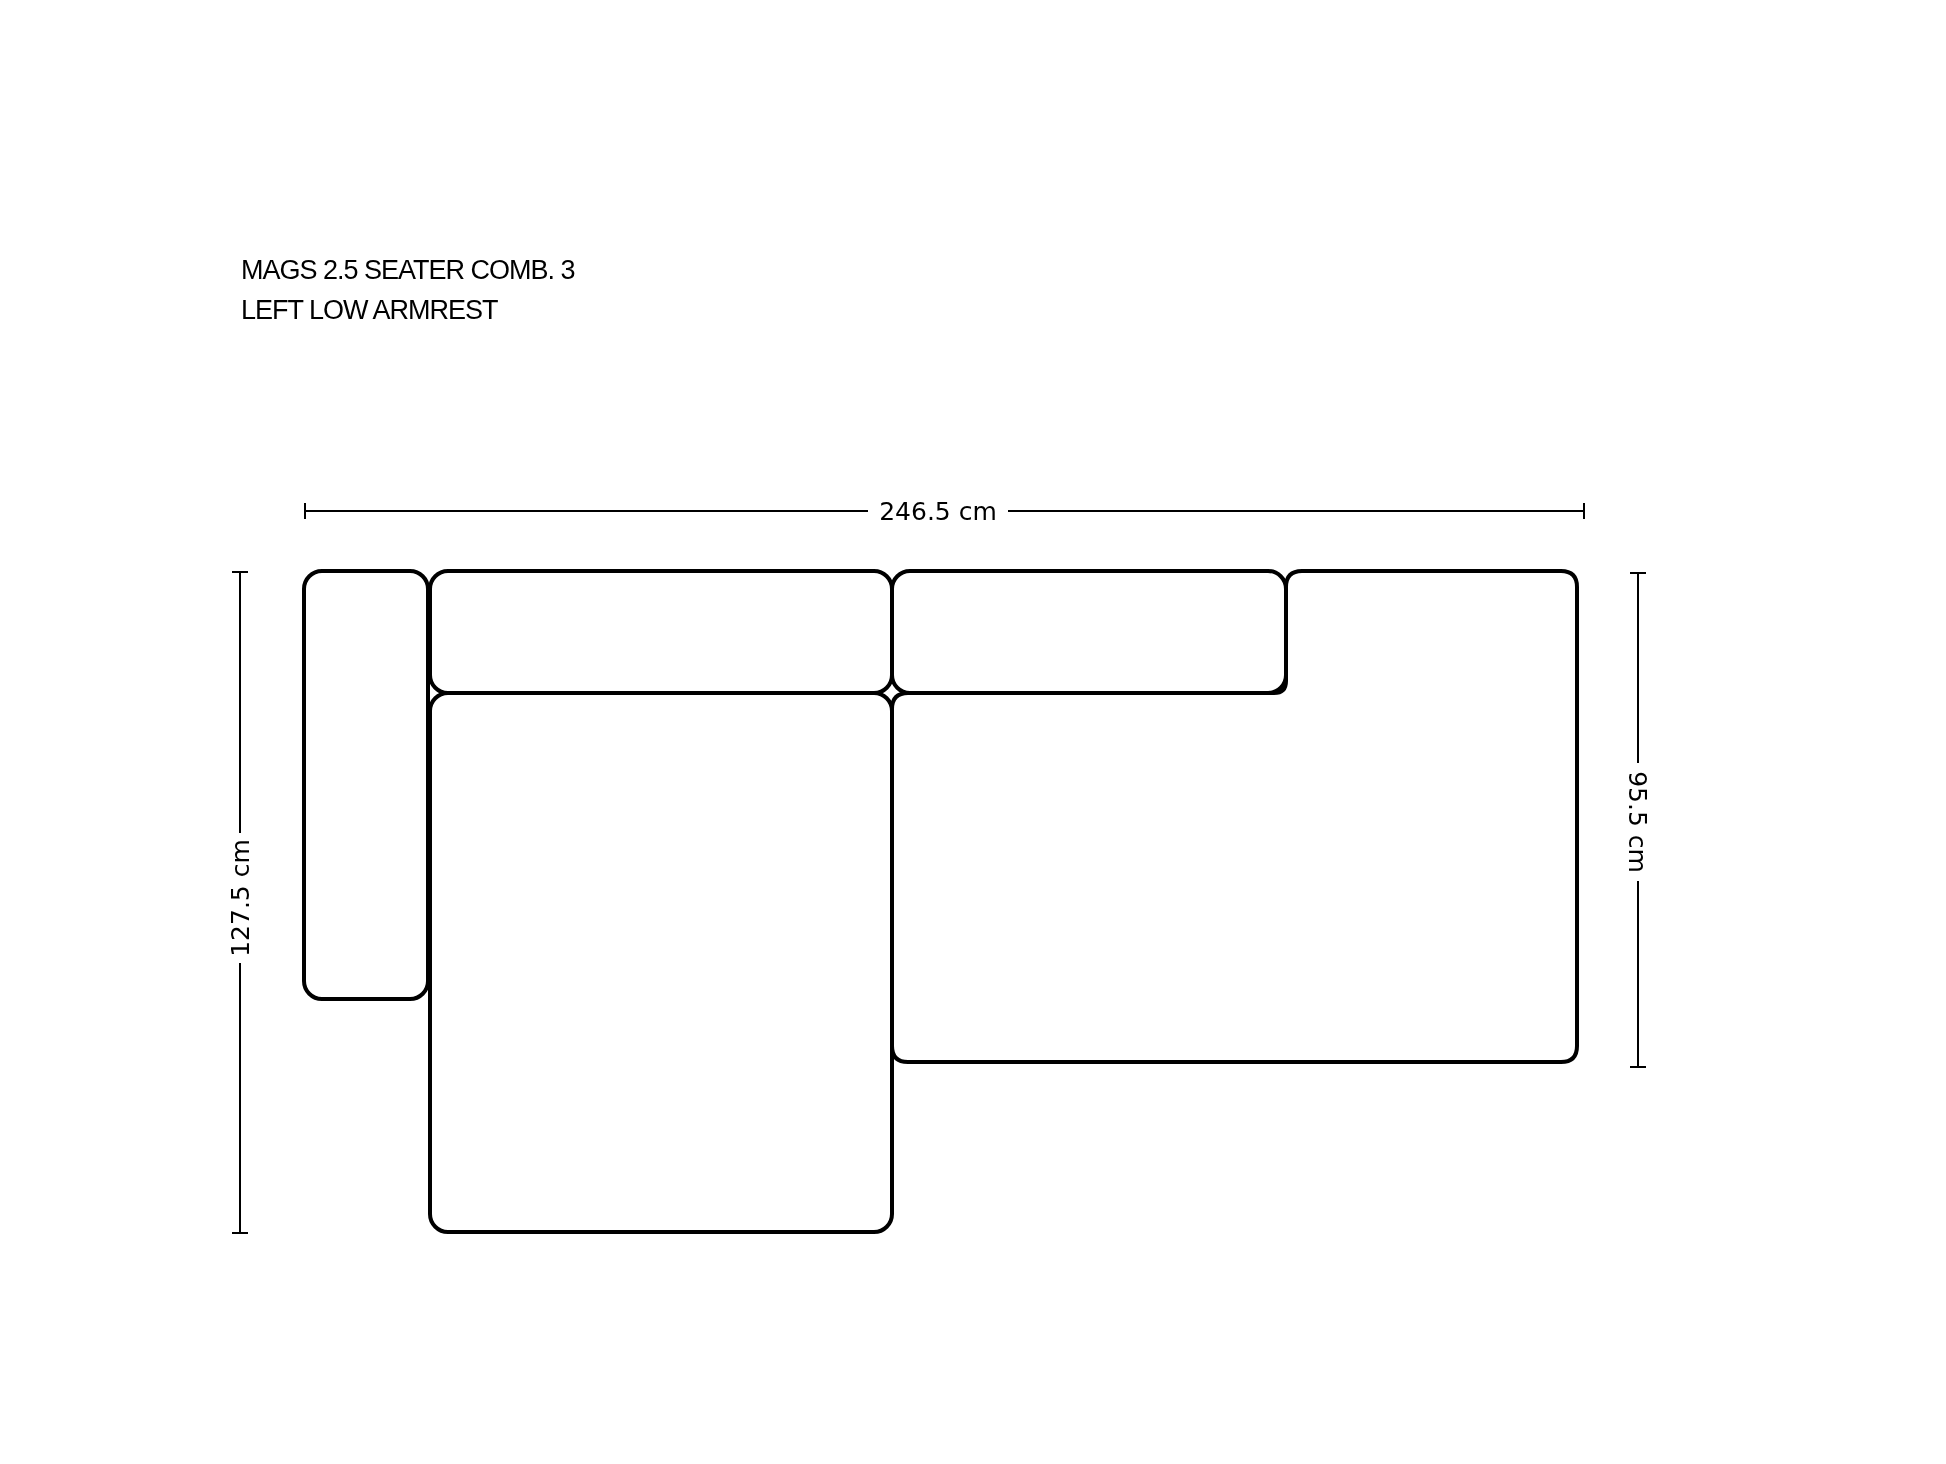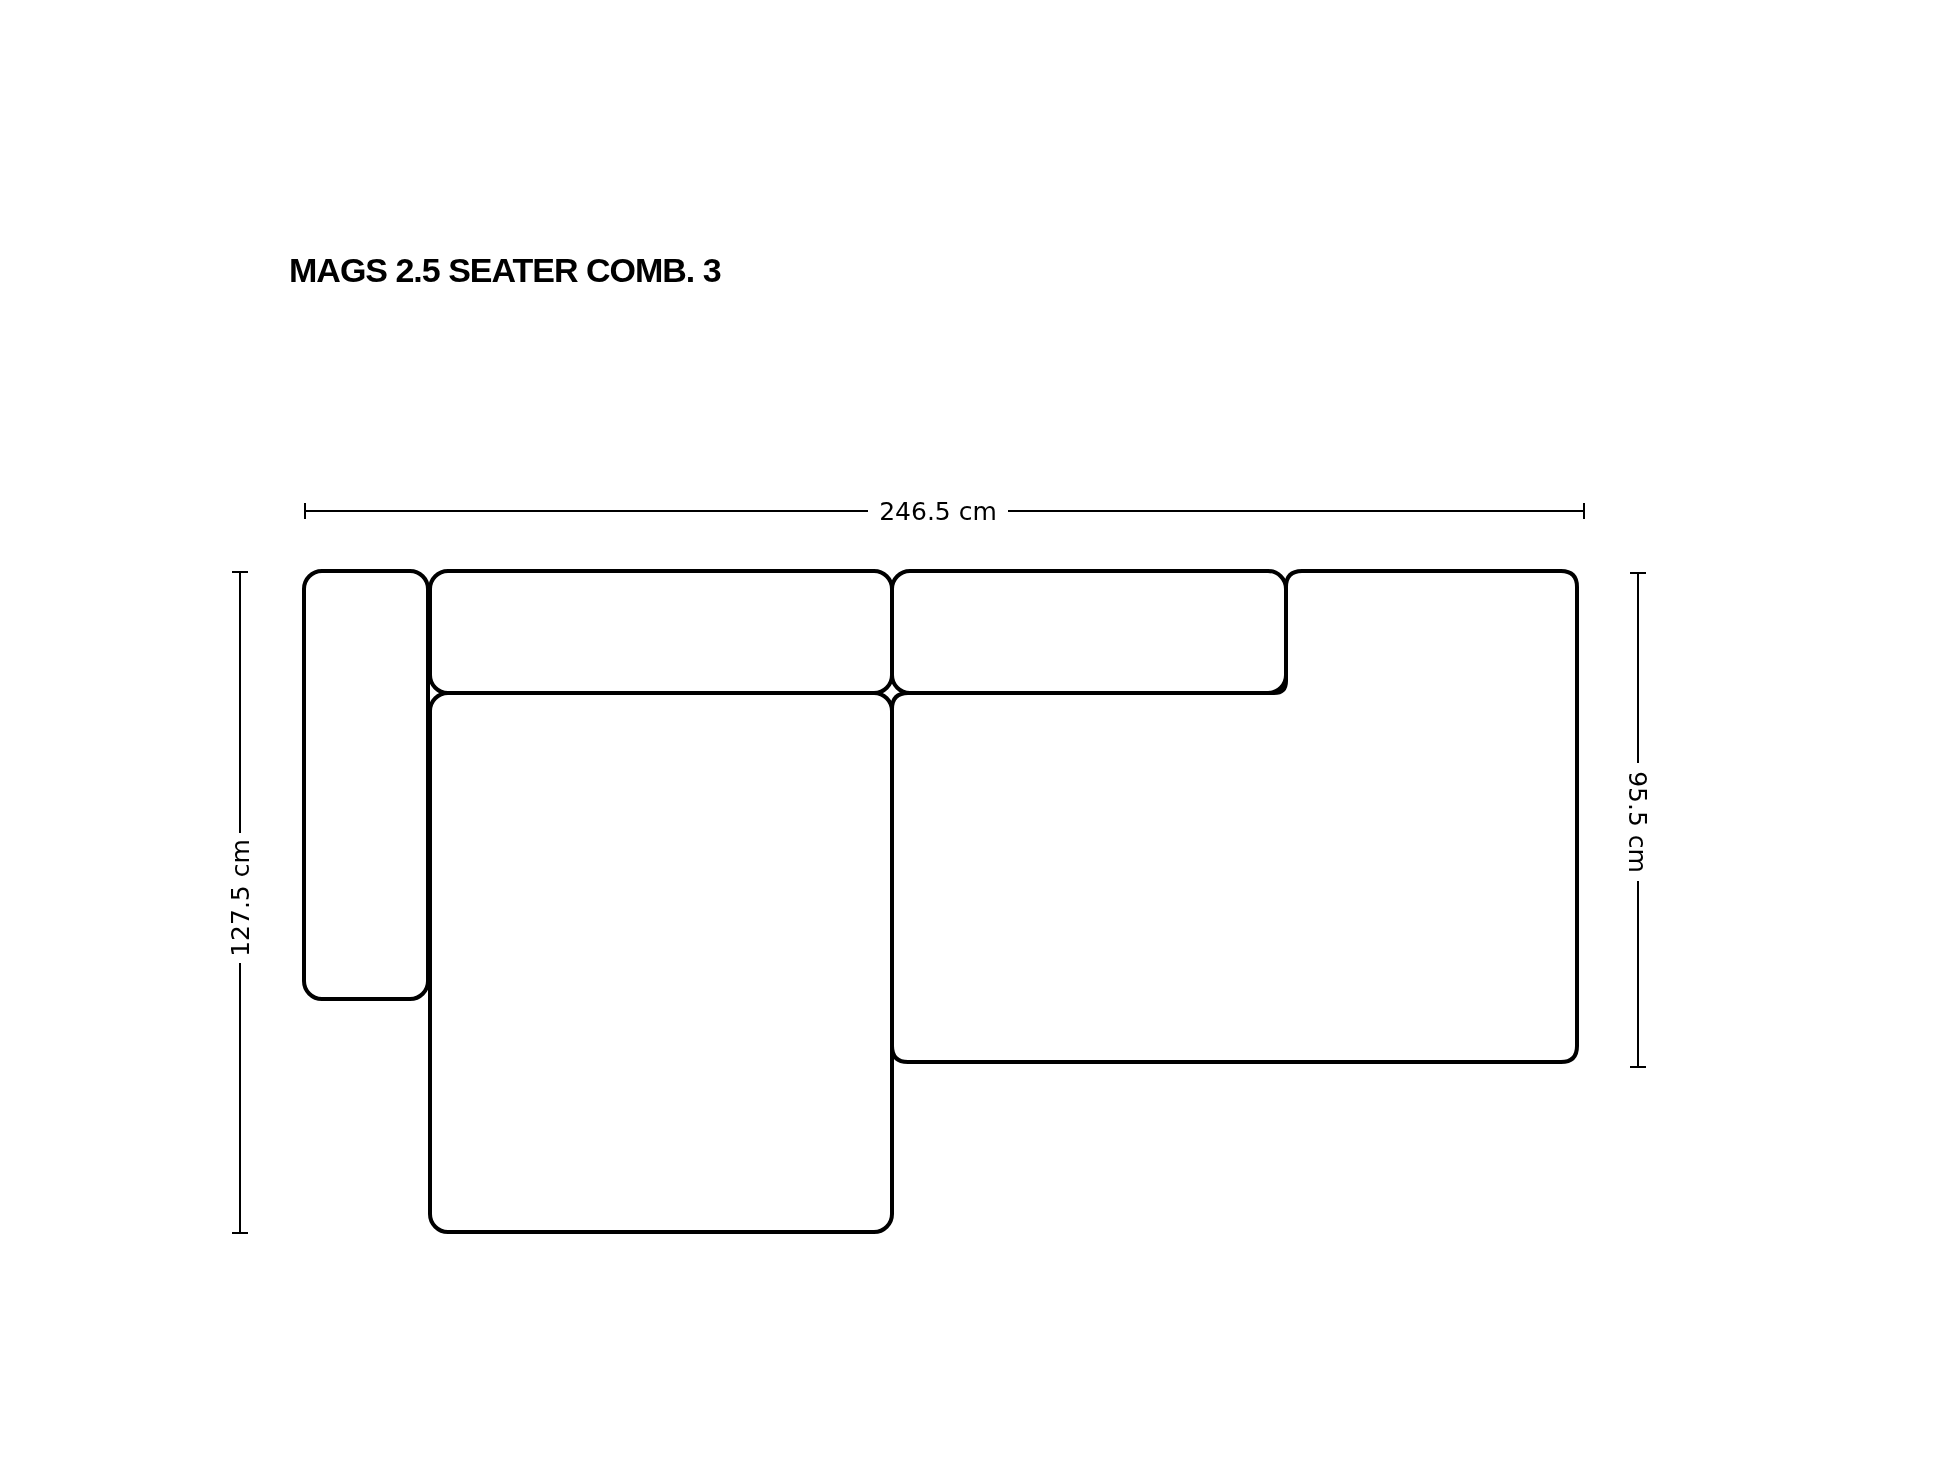--- a/index.html
+++ b/index.html
@@ -7,40 +7,40 @@
   html,body { background:var(--background); }
   .page {
     position:relative;
     width:1946px; height:1464px;
     background:var(--background);
     overflow:hidden;
     font-family:"Liberation Sans", sans-serif;
   }
   .title {
     position:absolute; left:241px; top:250px;
-    font-weight:700; font-size:34px; line-height:40px;
+    font-weight:400; font-size:27px; line-height:40px;
     letter-spacing:-1px; color:var(--line);
     white-space:nowrap;
-    margin-left:48px;
   }
   .diagram-svg { position:absolute; left:0; top:0; }
   .outline { fill:var(--background); stroke:var(--line); stroke-width:4; }
   .dim     { stroke:var(--line); stroke-width:2; fill:none; }
   .dim-label {
     font-family:"DejaVu Sans", sans-serif;
     font-size:25px; fill:var(--line); letter-spacing:0;
   }
 </style>
 </head>
 <body>
 
 <div class="page">
 
   <div class="title">
     <div>MAGS 2.5 SEATER COMB. 3</div>
+    <div>LEFT LOW ARMREST</div>
   </div>
 
   <svg class="diagram-svg" width="1946" height="1464" viewBox="0 0 1946 1464" xmlns="http://www.w3.org/2000/svg">
 
     <g>
       <line class="dim" x1="305" y1="503" x2="305" y2="519"></line>
       <line class="dim" x1="305" y1="511" x2="868" y2="511"></line>
       <text class="dim-label" x="938" y="511" dy="0.35em" text-anchor="middle">246.5 cm</text>
       <line class="dim" x1="1008" y1="511" x2="1584" y2="511"></line>
       <line class="dim" x1="1584" y1="503" x2="1584" y2="519"></line>

